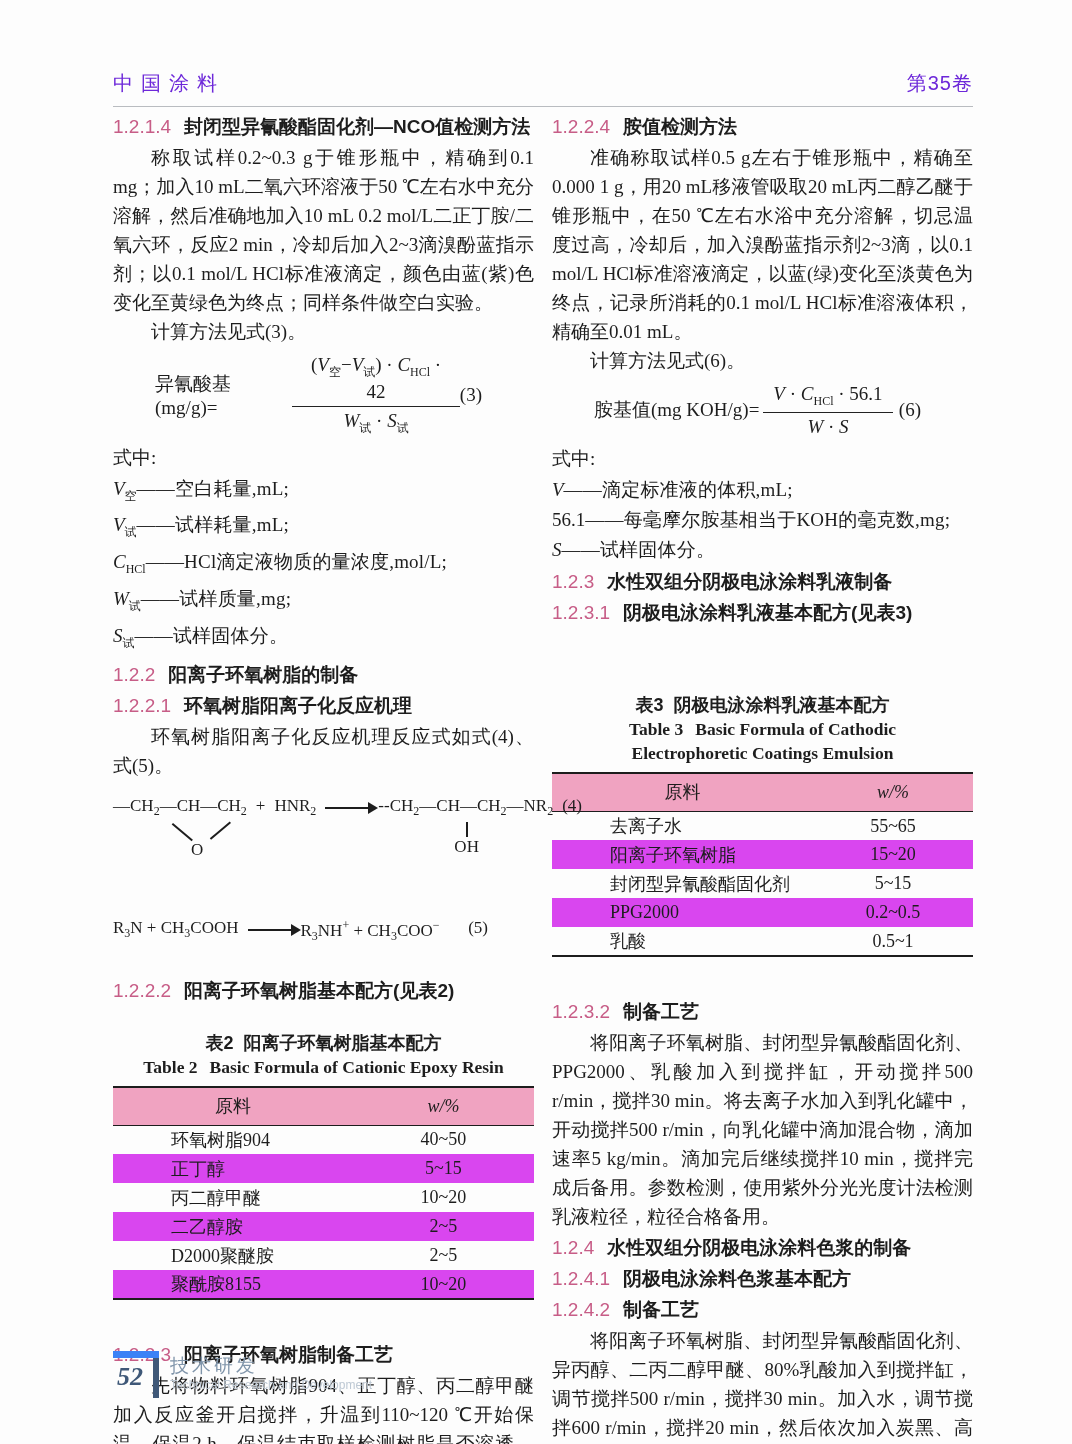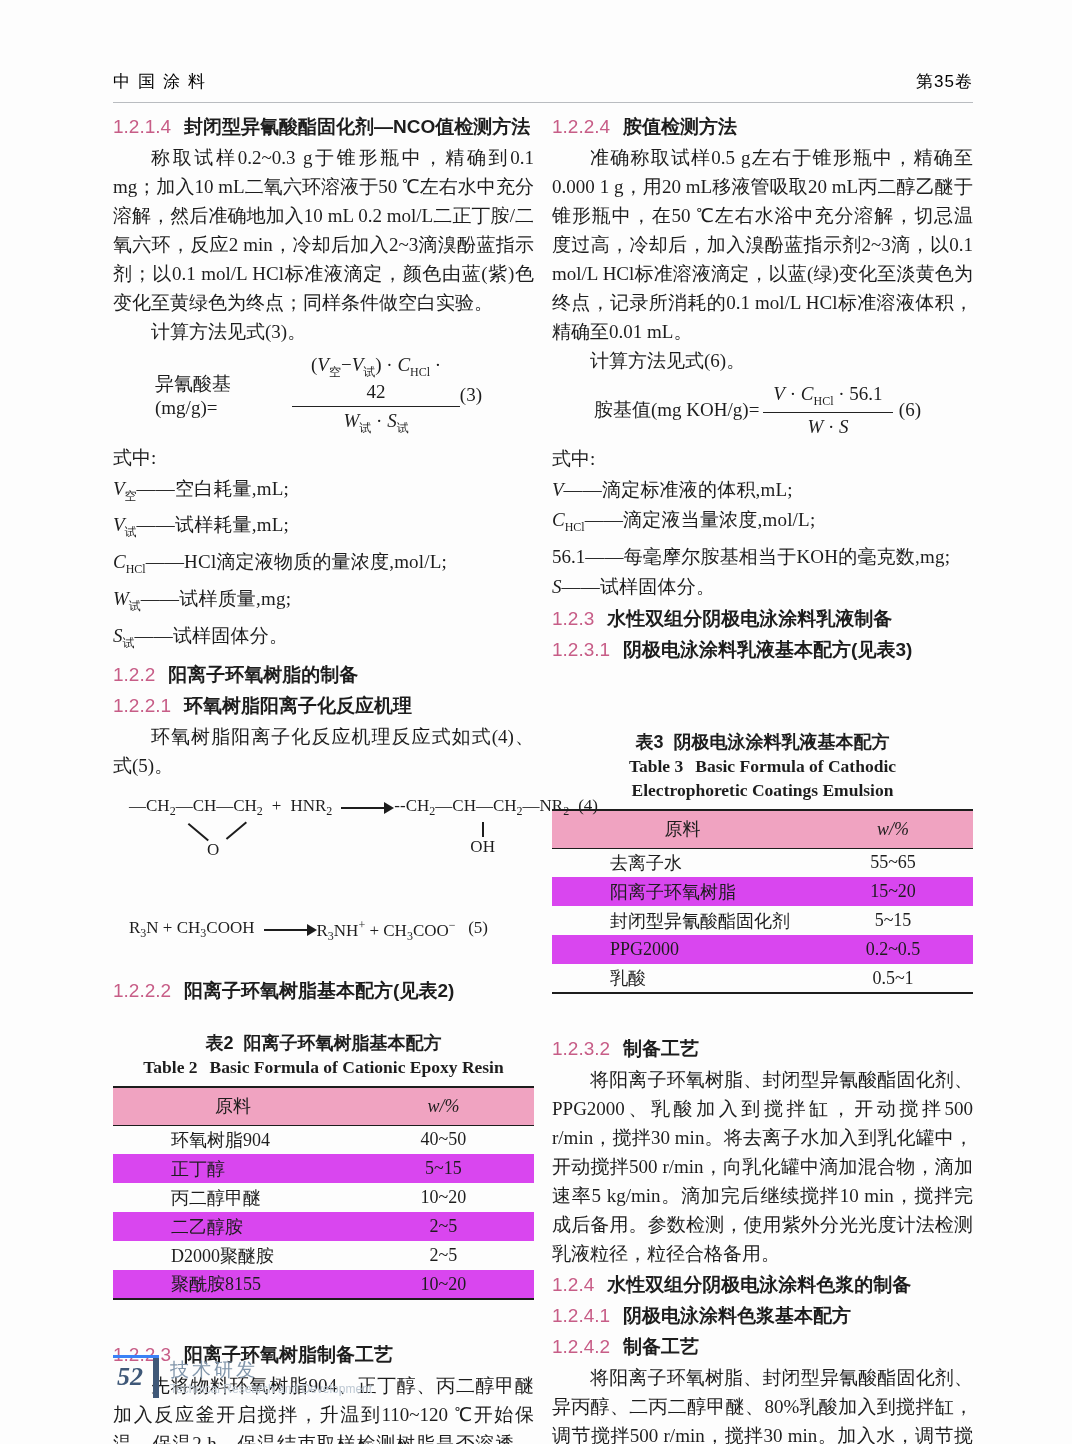--- a/index.html
+++ b/index.html
@@ -7,21 +7,21 @@
     width:1072px;height:1444px;position:relative;
     background:#fdfdfd;outline:1px solid #e7e7e7;
     font-family:"Liberation Serif",serif;color:#1d1d1d;
     overflow:hidden;
   }
   
   .page-header{
     position:absolute;top:70px;left:113px;width:860px;
     border-bottom:1px solid #b9bcc0;padding-bottom:9px;
     display:flex;justify-content:space-between;align-items:flex-end;
-    font-family:"Liberation Sans",sans-serif;font-size:17px;color:#000000;
+    font-family:"Liberation Sans",sans-serif;font-size:20px;color:#6d28d9;
   }
   .journal-title{letter-spacing:8px;}
   .volume-label{letter-spacing:1px;}
 
   
   .content{position:absolute;top:110px;left:113px;display:flex;gap:18px;}
   .col{width:421px;}
 
   
   .sec-heading{
@@ -40,21 +40,21 @@
   .frac .den{display:block;padding-top:3px;}
   .eq-tag{margin-left:auto;margin-right:52px;}
   .it{font-style:italic;}
   sub{font-size:12px;}
   sup{font-size:12px;}
   .where-label{font-size:19px;line-height:29px;margin:2px 0;}
   .def-line{font-size:19px;line-height:30px;}
   .def-desc{letter-spacing:.2px;}
 
   
-  .chem{position:relative;font-size:17px;margin:16px 0 0 16px;}
+  .chem{position:relative;font-size:17px;margin:16px 0 0 0;}
   .chem-row{display:flex;align-items:flex-start;gap:9px;}
   .chem-tag{margin-left:auto;margin-right:46px;}
   .rx-arrow{position:relative;width:44px;height:2px;background:#1d1d1d;margin-top:11px;flex:none;}
   .rx-arrow::after{content:"";position:absolute;right:-9px;top:-5px;
     border-left:10px solid #1d1d1d;border-top:6px solid transparent;border-bottom:6px solid transparent;}
   .epoxide{position:relative;flex:none;}
   .epoxide .leg{position:absolute;width:26px;height:1.5px;background:#1d1d1d;}
   .leg-l{left:60px;top:27px;transform:rotate(40deg);transform-origin:left top;}
   .leg-r{left:118px;top:27px;transform:rotate(140deg);transform-origin:left top;}
   .o-atom{position:absolute;left:78px;top:44px;}
@@ -75,21 +75,21 @@
     border-top:2.5px solid #1d1d1d;border-bottom:2.5px solid #1d1d1d;font-size:18px;}
   thead th{background:#f0a3c1;font-weight:normal;height:35px;border-bottom:1.5px solid #1d1d1d;}
   thead th.col-pct{font-style:italic;}
   tbody tr{height:29px;}
   tbody tr.pink{background:#d946ef;}
   tbody td:first-child{padding-left:58px;text-align:left;}
   tbody td:last-child{text-align:center;} .sp-30{height:30px;} .sp-38{height:38px;}
 
   
   .page-footer{position:absolute;left:113px;bottom:46px;display:flex;align-items:flex-start;}
-  .page-num-box{border-top:3px solid #3b82f6;display:flex;align-items:stretch;height:40px;}
+  .page-num-box{border-top:7px solid #3b82f6;display:flex;align-items:stretch;height:40px;}
   .page-num{font-family:"Liberation Serif",serif;font-style:italic;font-weight:bold;
     font-size:26px;color:#3f5878;padding:4px 10px 0 4px;}
   .footer-bar{width:6px;background:#3f5878;}
   .footer-labels{margin-left:11px;padding-top:4px;font-family:"Liberation Sans",sans-serif;}
   .footer-cn{font-size:19px;color:#8095aa;letter-spacing:3px;line-height:22px;}
   .footer-en{font-size:12px;color:#bdc8d3;line-height:16px;}
 </style>
 </head>
 <body>
 
@@ -241,21 +241,20 @@
       <span class="frac">
         <span class="num"><span class="it">V</span><span> · </span><span class="it">C</span><sub>HCl</sub><span> · 56.1</span></span>
         <span class="den"><span class="it">W</span><span> · </span><span class="it">S</span></span>
       </span>
       <span class="eq-tag">(6)</span>
     </div>
 
     <div class="where-label">式中:</div>
     <div>
         <div class="def-line"><span><span class="it">V</span></span><span class="def-desc">——滴定标准液的体积,mL;</span></div>
-        <div class="def-line"><span><span class="it">C</span><sub>HCl</sub></span><span class="def-desc">——滴定液当量浓度,mol/L;</span></div>
         <div class="def-line"><span><span>56.1</span></span><span class="def-desc">——每毫摩尔胺基相当于KOH的毫克数,mg;</span></div>
         <div class="def-line"><span><span class="it">S</span></span><span class="def-desc">——试样固体分。</span></div>
       </div>
 
     <div class="sec-heading">
       <span class="sec-num">1.2.3</span>
       <span>水性双组分阴极电泳涂料乳液制备</span>
     </div>
     <div class="sec-heading">
       <span class="sec-num">1.2.3.1</span>

